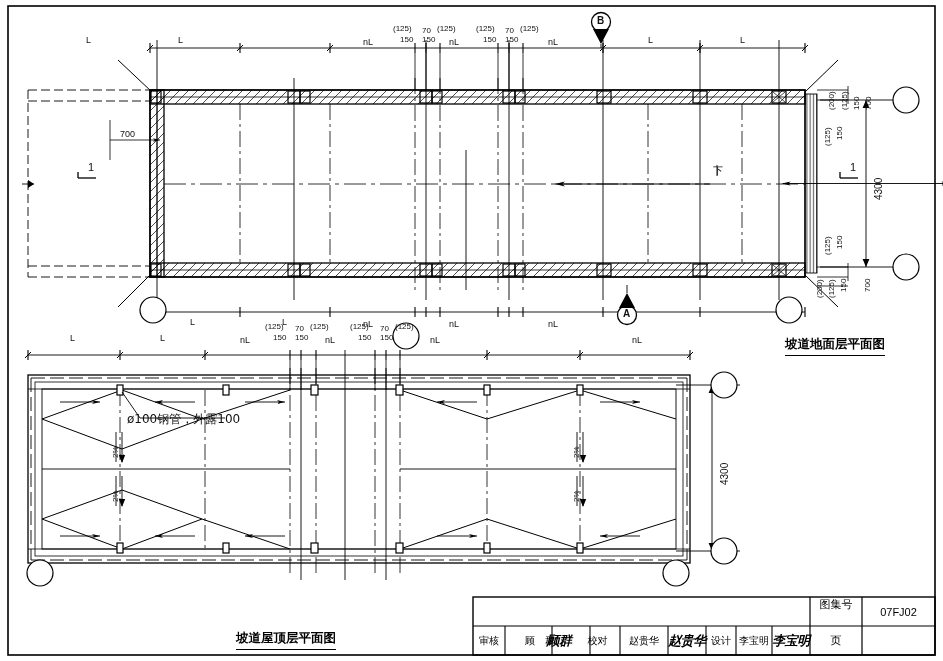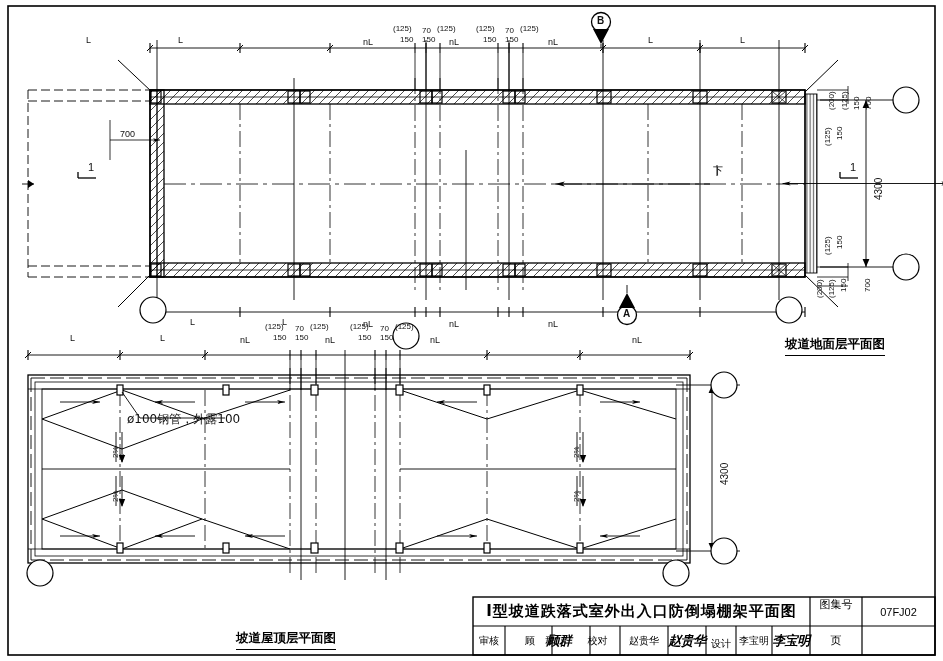--- a/index.html
+++ b/index.html
@@ -493,32 +493,31 @@
 
 <div class="lbl sm vert" style="left:112px;top:458px;">2%</div>
 <div class="lbl sm vert" style="left:112px;top:502px;">2%</div>
 <div class="lbl sm vert" style="left:573px;top:458px;">2%</div>
 <div class="lbl sm vert" style="left:573px;top:502px;">2%</div>
 
 <div class="lbl vert" style="left:720px;top:485px;font-size:10px;">4300</div>
 
 <div class="ttl cn" style="left:236px;top:590px;margin-top:40px;">坡道屋顶层平面图</div>
 
-<div class="tbcell bigttl cn" style="left:473px;top:597px;width:337px;height:29px;">Ⅰ型坡道跌落式室外出入口防倒塌棚架平面图</div>
 <div class="tbcell cn" style="left:810px;top:597px;width:52px;height:15px;">图集号</div>
 <div class="tbcell" style="left:862px;top:597px;width:73px;height:29px;">07FJ02</div>
 
 <div class="tbcell cn" style="left:473px;top:626px;width:32px;height:29px;font-size:10px;">审核</div>
 <div class="tbcell cn" style="left:505px;top:626px;width:70px;height:29px;font-size:10px;">顾　群</div>
 <div class="tbcell cn sig" style="left:552px;top:626px;width:14px;height:29px;">顾群</div>
 
 <div class="tbcell cn" style="left:590px;top:626px;width:15px;height:29px;font-size:10px;">校对</div>
 <div class="tbcell cn" style="left:620px;top:626px;width:48px;height:29px;font-size:10px;">赵贵华</div>
 <div class="tbcell cn sig" style="left:668px;top:626px;width:38px;height:29px;">赵贵华</div>
 
-<div class="tbcell cn" style="left:706px;top:626px;width:30px;height:36px;font-size:10px;">设计</div>
+<div class="tbcell cn" style="left:706px;top:626px;width:30px;height:29px;font-size:10px;">设计</div>
 <div class="tbcell cn" style="left:736px;top:626px;width:36px;height:29px;font-size:10px;">李宝明</div>
 <div class="tbcell cn sig" style="left:772px;top:626px;width:38px;height:29px;">李宝明</div>
 
 <div class="tbcell cn" style="left:810px;top:626px;width:52px;height:29px;">页</div>
 <div class="tbcell" style="left:862px;top:626px;width:73px;height:29px;margin-top:40px;">52</div>
 
 </div>
 
 </body></html>

